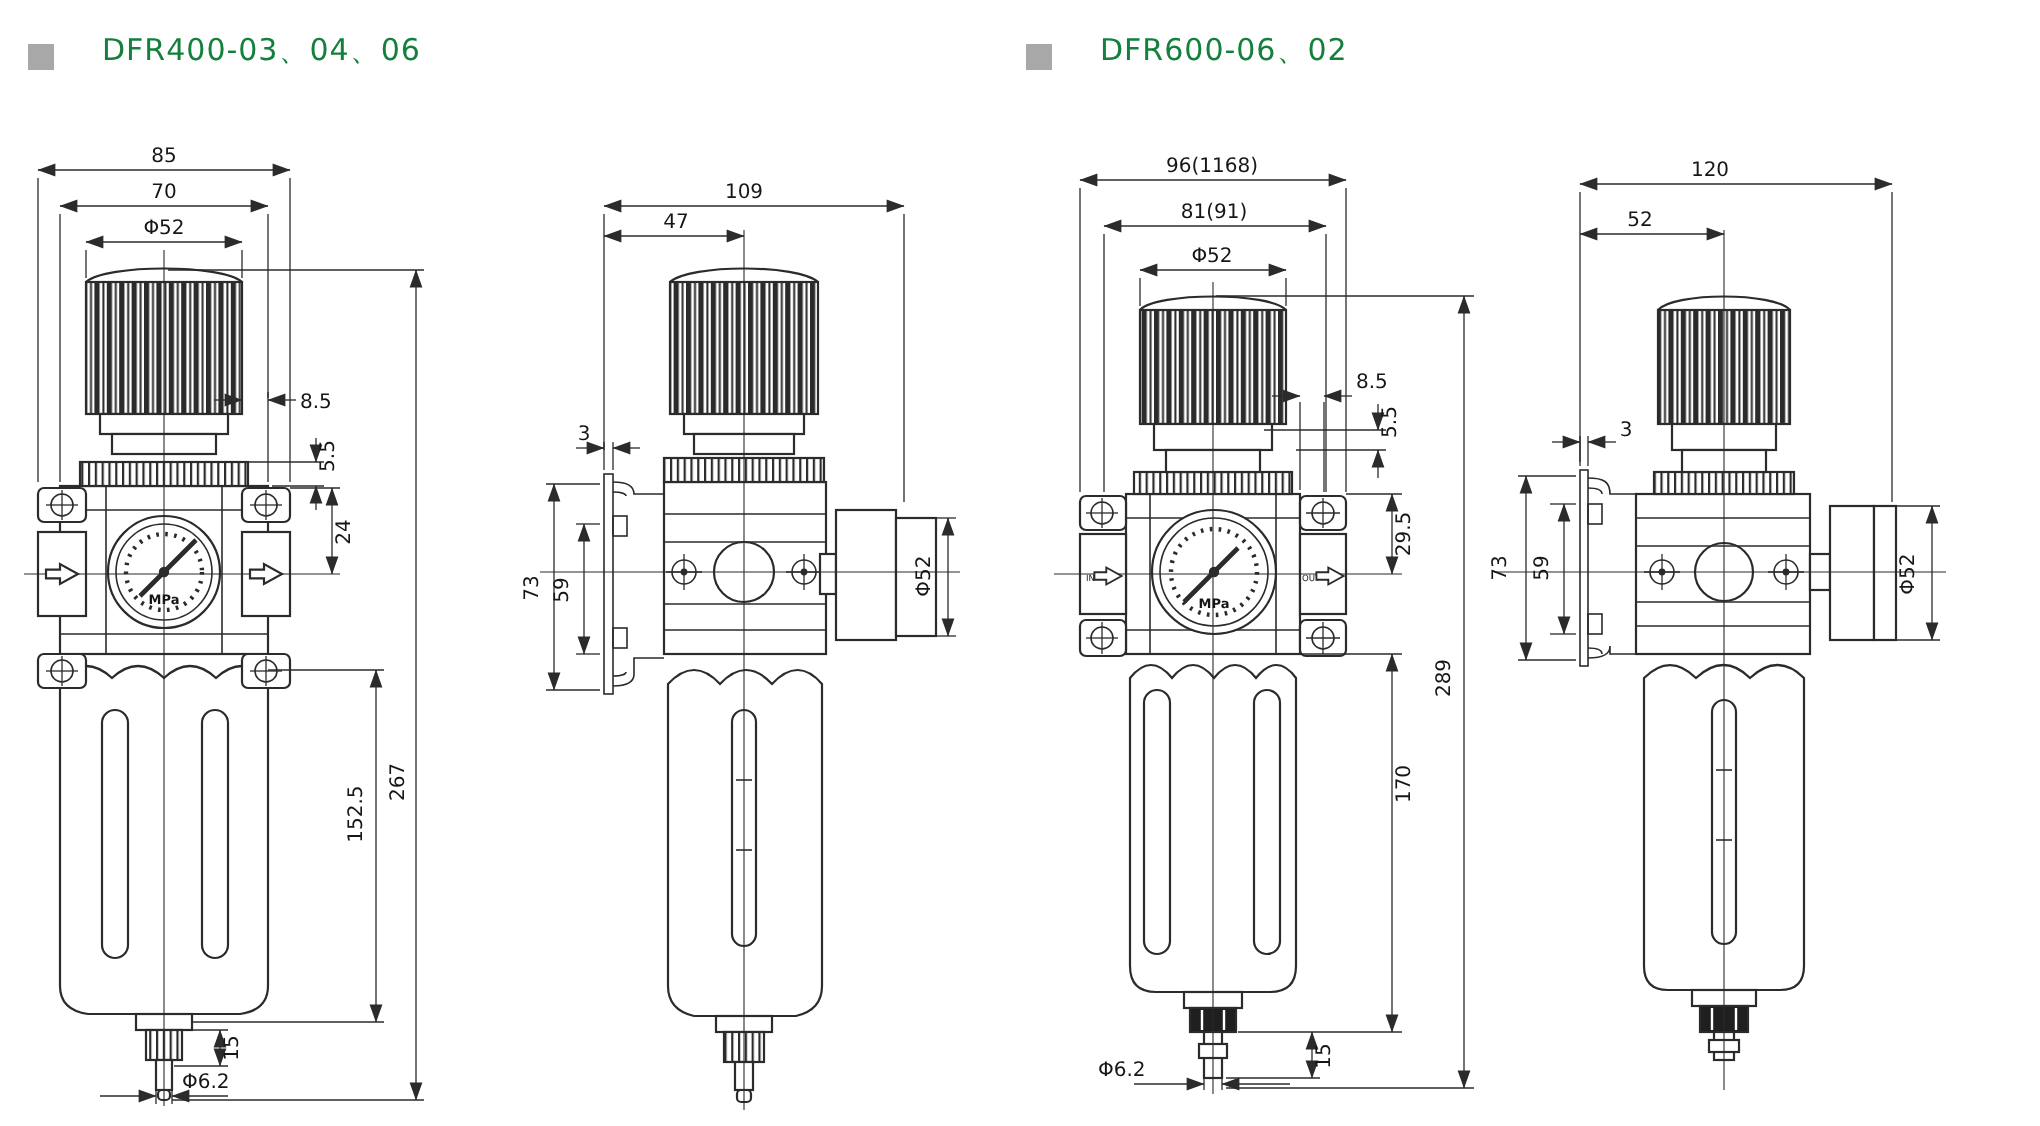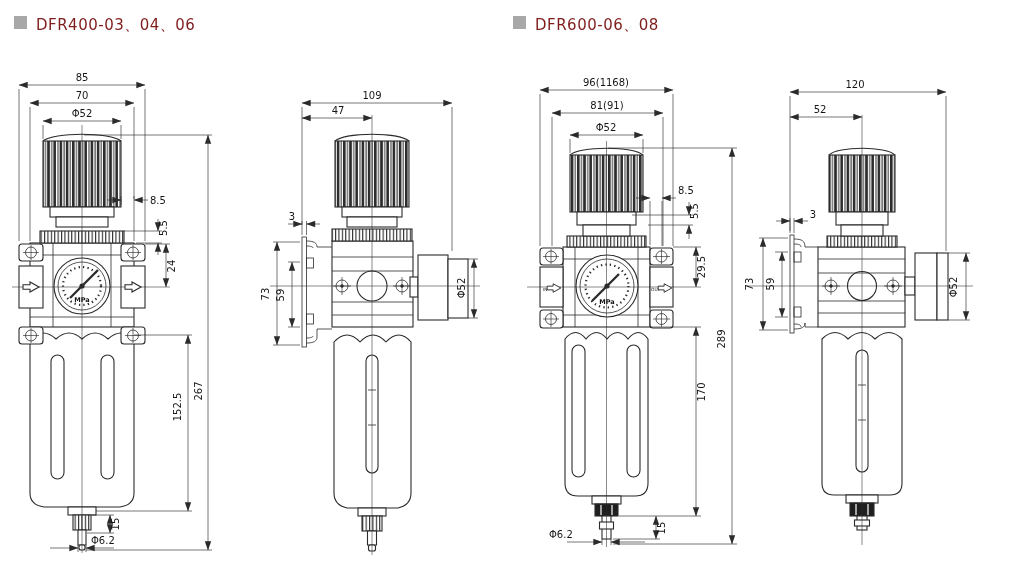--- a/index.html
+++ b/index.html
@@ -1,17 +1,17 @@
 <!DOCTYPE html>
 <html><head>
 <meta charset="utf-8">
 <style>
   html,body{margin:0;padding:0;background:#fff;}
   .page{position:relative;width:1020px;height:563px;background:#fff;overflow:hidden;font-family:"DejaVu Sans",sans-serif;}
-  .title{position:absolute;top:16px;display:flex;align-items:flex-start;gap:9px;font-size:15px;color:#7f1d1d;letter-spacing:.5px;}
+  .title{position:absolute;top:16px;display:flex;align-items:flex-end;gap:24px;font-size:15px;color:#15803d;letter-spacing:.5px;}
   .title .sq{width:13px;height:13px;background:#a8a8a8;}
   #t1{left:14px;} #t2{left:513px;}
   svg.dwg{position:absolute;overflow:visible;}
   svg text{font-family:"DejaVu Sans",sans-serif;font-size:10px;fill:#161616;}
   .o {fill:none;stroke:#2b2b2b;stroke-width:1.1;}
   .o1{fill:none;stroke:#2b2b2b;stroke-width:0.8;}
   .op{stroke:#2b2b2b;stroke-width:1.1;}
   .d {fill:none;stroke:#2b2b2b;stroke-width:0.65;}
   .dm{marker-start:url(#ah);marker-end:url(#ah);}
   .me{marker-end:url(#ah);}
@@ -23,21 +23,21 @@
 <body>
 
 <div class="page">
 
   <div class="title" id="t1">
     <span class="sq"></span>
     <span>DFR400-03、04、06</span>
   </div>
   <div class="title" id="t2">
     <span class="sq"></span>
-    <span>DFR600-06、08</span>
+    <span>DFR600-06、02</span>
   </div>
 
   <svg class="dwg" style="left:10px;top:55px" width="212" height="506">
     <defs>
       <marker id="ah" viewBox="0 0 10 8" refX="9.2" refY="4" markerWidth="10" markerHeight="8" orient="auto-start-reverse" markerUnits="userSpaceOnUse">
         <path d="M0.5,0.8 L9.5,4 L0.5,7.2 Z" fill="#2b2b2b"></path>
       </marker>
       <pattern id="knurl" width="6.2" height="8" patternUnits="userSpaceOnUse">
         <rect width="6.2" height="8" fill="#ffffff"></rect>
         <rect x="0" width="2.6" height="8" fill="#2b2b2b"></rect>

